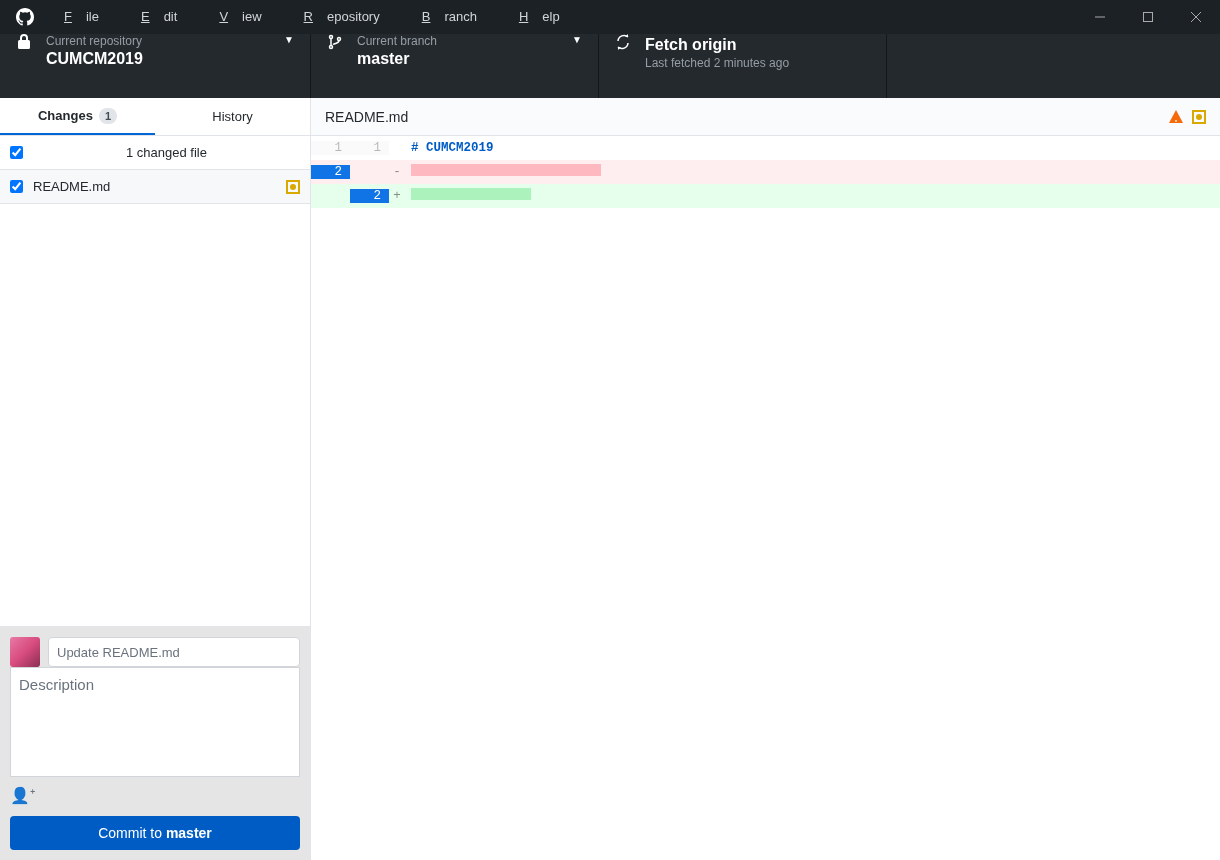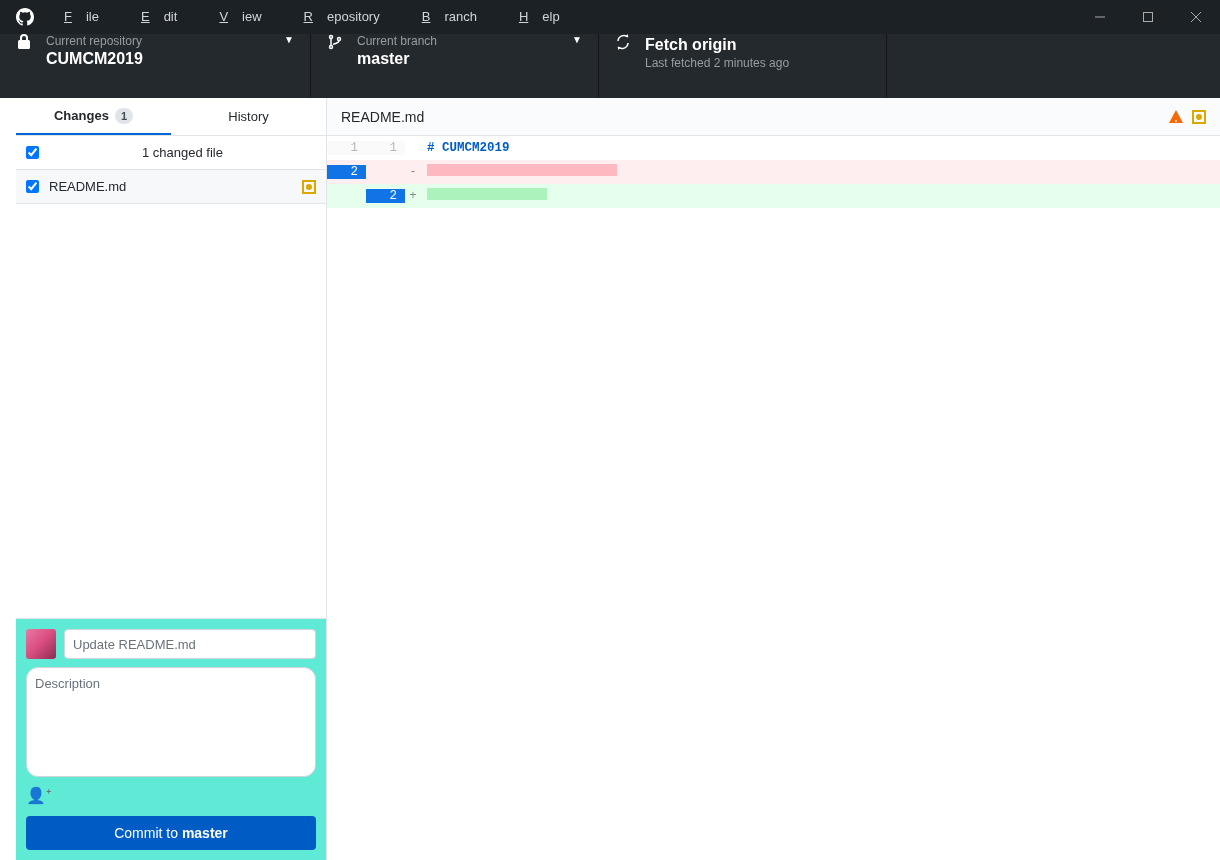--- a/index.html
+++ b/index.html
@@ -22,45 +22,45 @@
   .toolbar .panel.branch { width: 288px; }
   .toolbar .panel.fetch { width: 288px; }
   .toolbar .panel .icon { width: 18px; margin-right: 12px; flex-shrink: 0; }
   .toolbar .panel .texts { flex: 1; display: flex; flex-direction: column; }
   .toolbar .panel .label { font-size: 12px; color: #959da5; }
   .toolbar .panel .value { font-size: 16px; color: #fff; font-weight: 600; margin-top: 2px; }
   .toolbar .panel .sub { font-size: 12px; color: #959da5; margin-top: 2px; }
   .toolbar .panel .caret { font-size: 10px; color: #fff; margin-left: 8px; }
 
   
-  .main { flex: 1; display: flex; min-height: 0; padding-left: 16px; }
+  .main { flex: 1; display: flex; min-height: 0; }
   .sidebar { width: 311px; border-right: 1px solid #e1e4e8; display: flex; flex-direction: column; }
   .tabs { display: flex; height: 38px; border-bottom: 1px solid #e1e4e8; }
   .tabs .tab { flex: 1; display: flex; align-items: center; justify-content: center; font-size: 13px; cursor: default; }
   .tabs .tab.active { border-bottom: 2px solid #0366d6; font-weight: 600; }
   .tabs .badge { background: #e1e4e8; color: #444d56; border-radius: 8px; padding: 0 6px; font-size: 11px; margin-left: 6px; line-height: 16px; }
 
   .filehdr { display: flex; align-items: center; height: 34px; border-bottom: 1px solid #e1e4e8; padding: 0 10px; font-size: 13px; }
   .filehdr input[type=checkbox] { margin-right: 10px; }
   .filehdr .txt { flex: 1; text-align: center; }
 
   .filerow { display: flex; align-items: center; height: 34px; padding: 0 10px; background: #f6f8fa; border-bottom: 1px solid #e1e4e8; }
   .filerow input[type=checkbox] { margin-right: 10px; }
   .filerow .name { flex: 1; }
   .filerow .status { width: 14px; height: 14px; border: 2px solid #d9a900; display: flex; align-items: center; justify-content: center; }
   .filerow .status .dot { width: 6px; height: 6px; background: #d9a900; border-radius: 50%; }
 
   .sidebar .filler { flex: 1; }
 
-  .commitbox { border-top: 1px solid #e1e4e8; padding: 10px; background: #5eead4; }
+  .commitbox { border-top: 1px solid #e1e4e8; padding: 10px; background: #e5e5e5; }
   .commitbox .row1 { display: flex; gap: 8px; }
   .commitbox .avatar { width: 30px; height: 30px; background: linear-gradient(135deg,#e879a6 0%,#d84c7e 50%,#8a2e52 100%); border-radius: 3px; flex-shrink: 0; }
   .commitbox input.summary { flex: 1; height: 30px; border: 1px solid #d1d5da; border-radius: 4px; padding: 0 8px; font-size: 13px; color: #24292e; }
   .commitbox input.summary::placeholder, .commitbox textarea::placeholder { color: #6a737d; }
-  .commitbox textarea { width: 100%; height: 110px; margin-top: 8px; border: 1px solid #d1d5da; border-radius: 12px; padding: 8px; font-size: 13px; resize: none; font-family: inherit; }
+  .commitbox textarea { width: 100%; height: 110px; border: 1px solid #d1d5da; border-radius: 0; padding: 8px; font-size: 15px; resize: none; font-family: inherit; }
   .commitbox .coauth { margin-top: 4px; color: #6a737d; font-size: 16px; }
   .commitbox button.commit { width: 100%; height: 34px; margin-top: 10px; background: #005cc5; color: #fff; border: none; border-radius: 4px; font-size: 14px; cursor: pointer; }
   .commitbox button.commit b { font-weight: 700; }
 
   
   .diffpane { flex: 1; display: flex; flex-direction: column; }
   .diffhdr { height: 38px; border-bottom: 1px solid #e1e4e8; display: flex; align-items: center; padding: 0 14px; background: #fafbfc; }
   .diffhdr .title { flex: 1; font-size: 14px; }
   .diffhdr .warn { color: #f66a0a; margin-right: 8px; }
   .diffhdr .mod { width: 14px; height: 14px; border: 2px solid #d9a900; display: flex; align-items: center; justify-content: center; }

